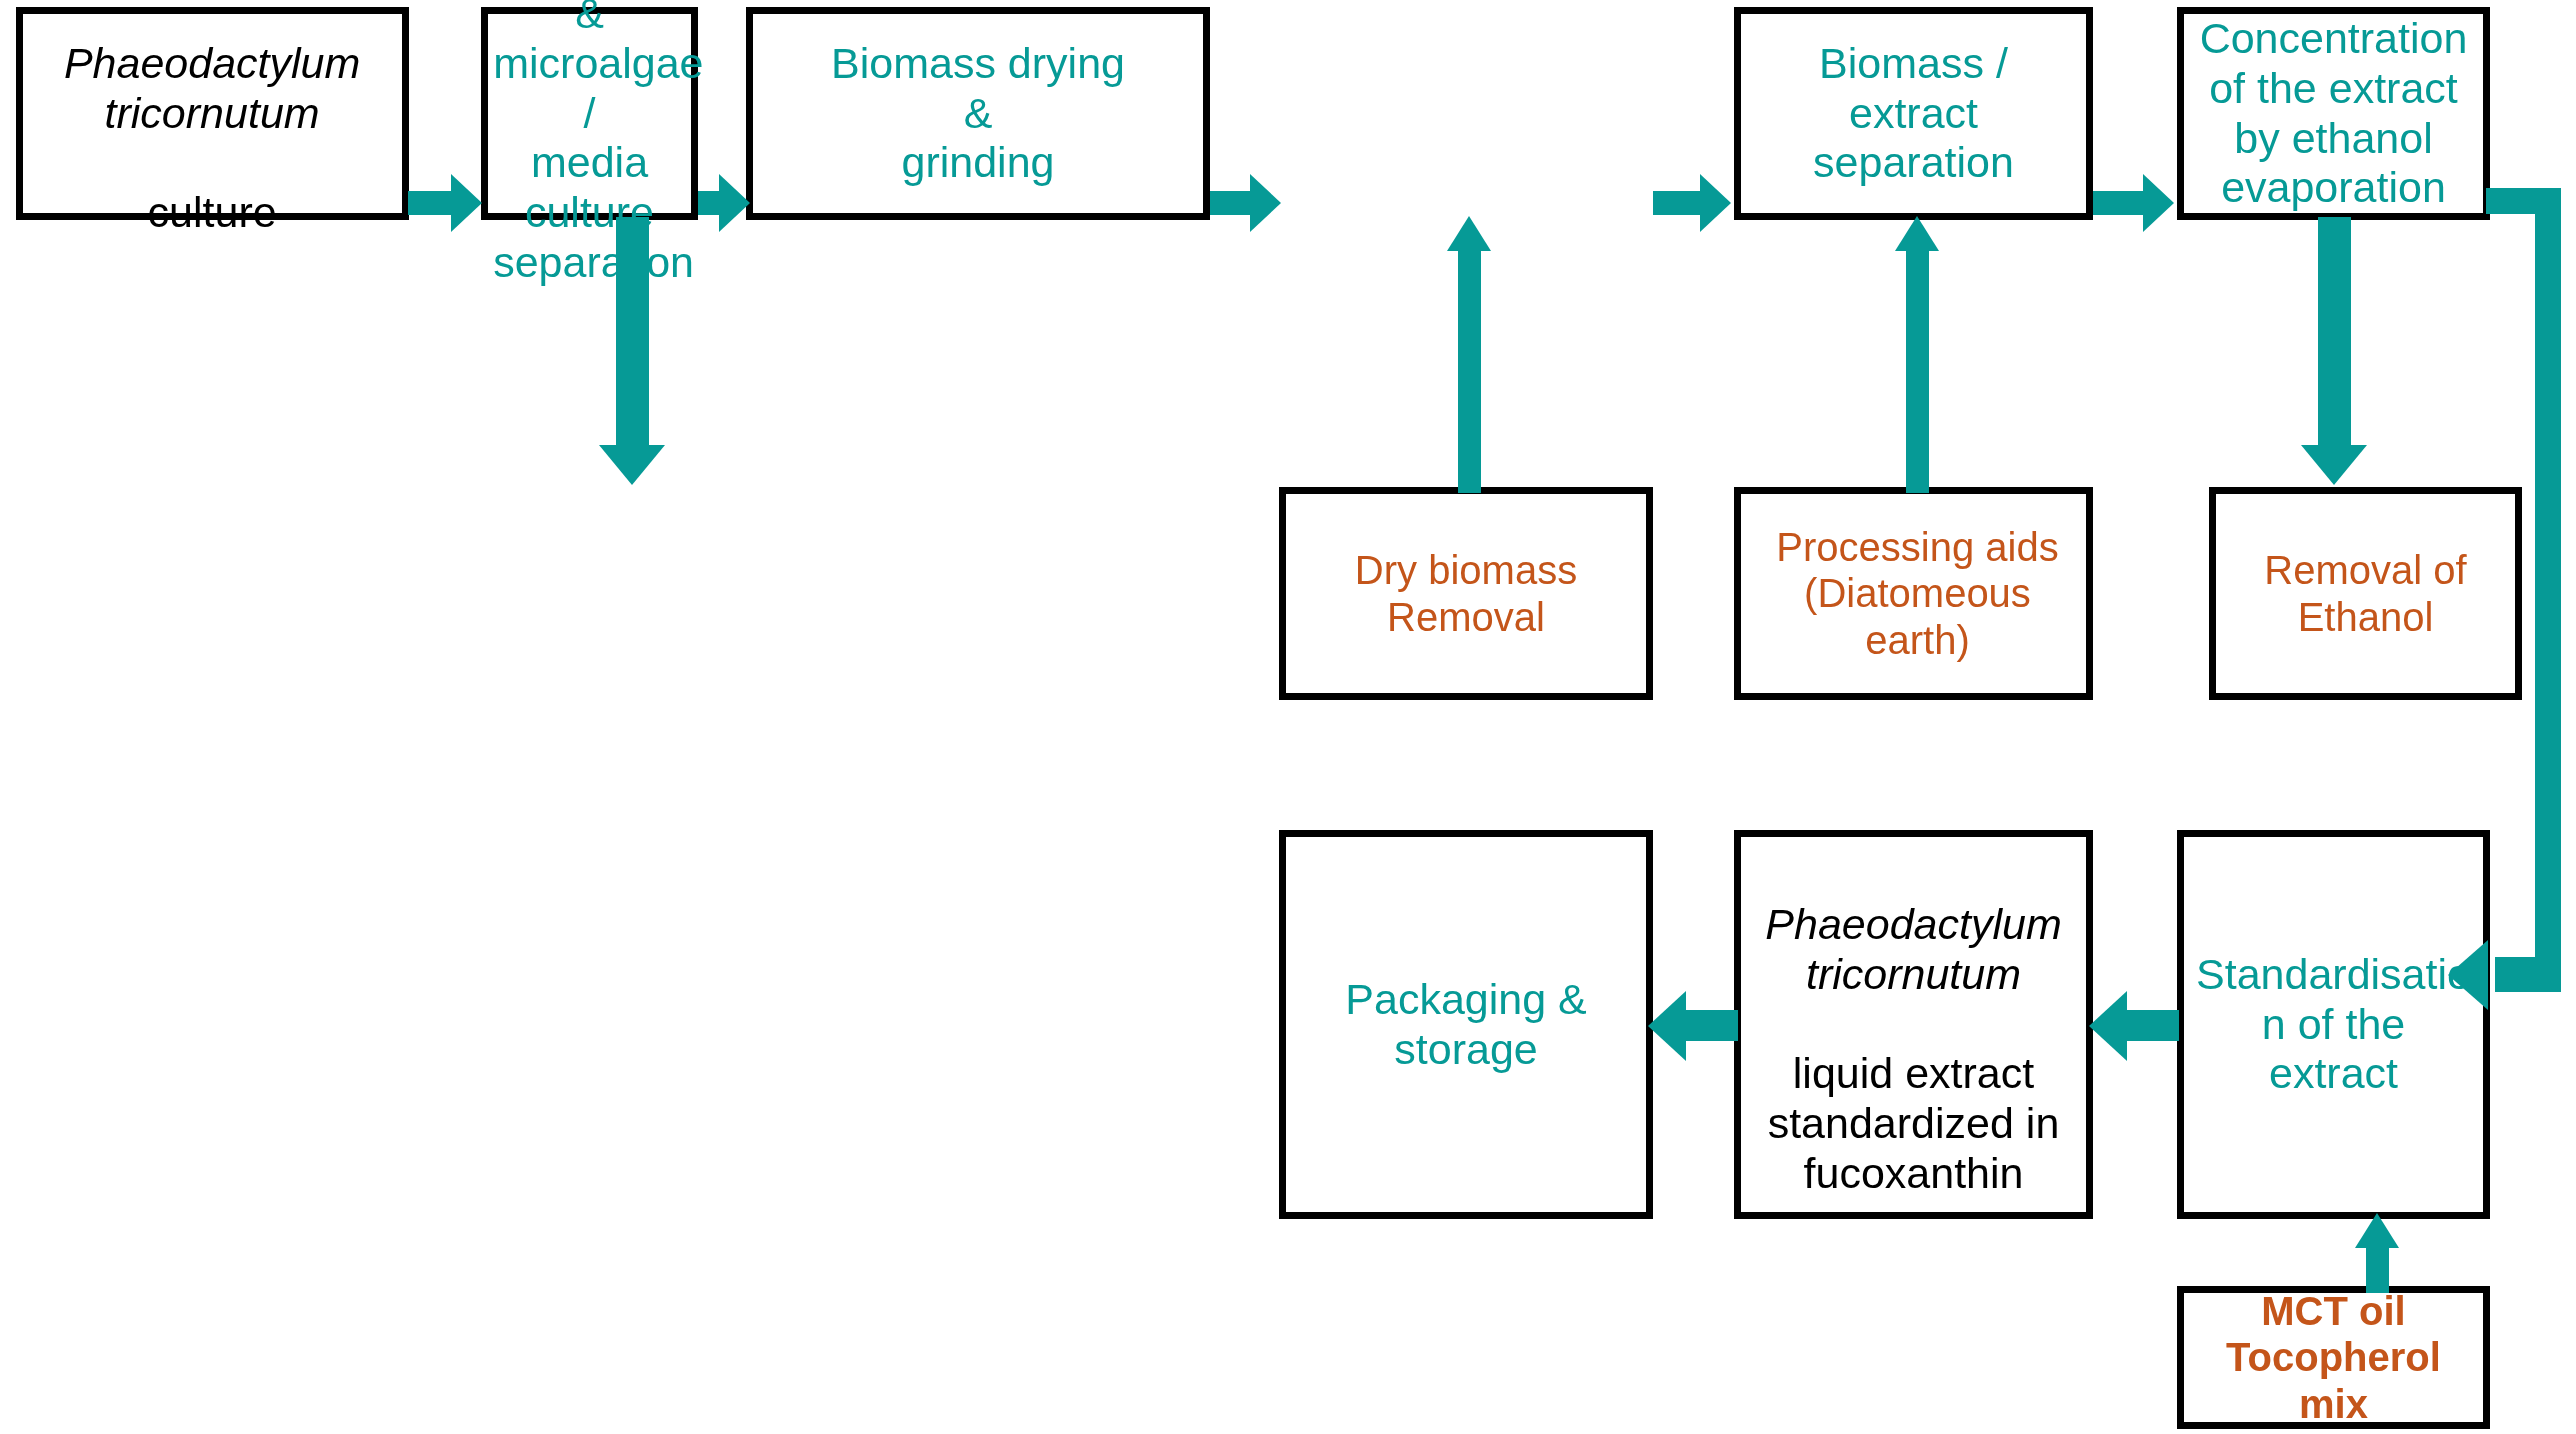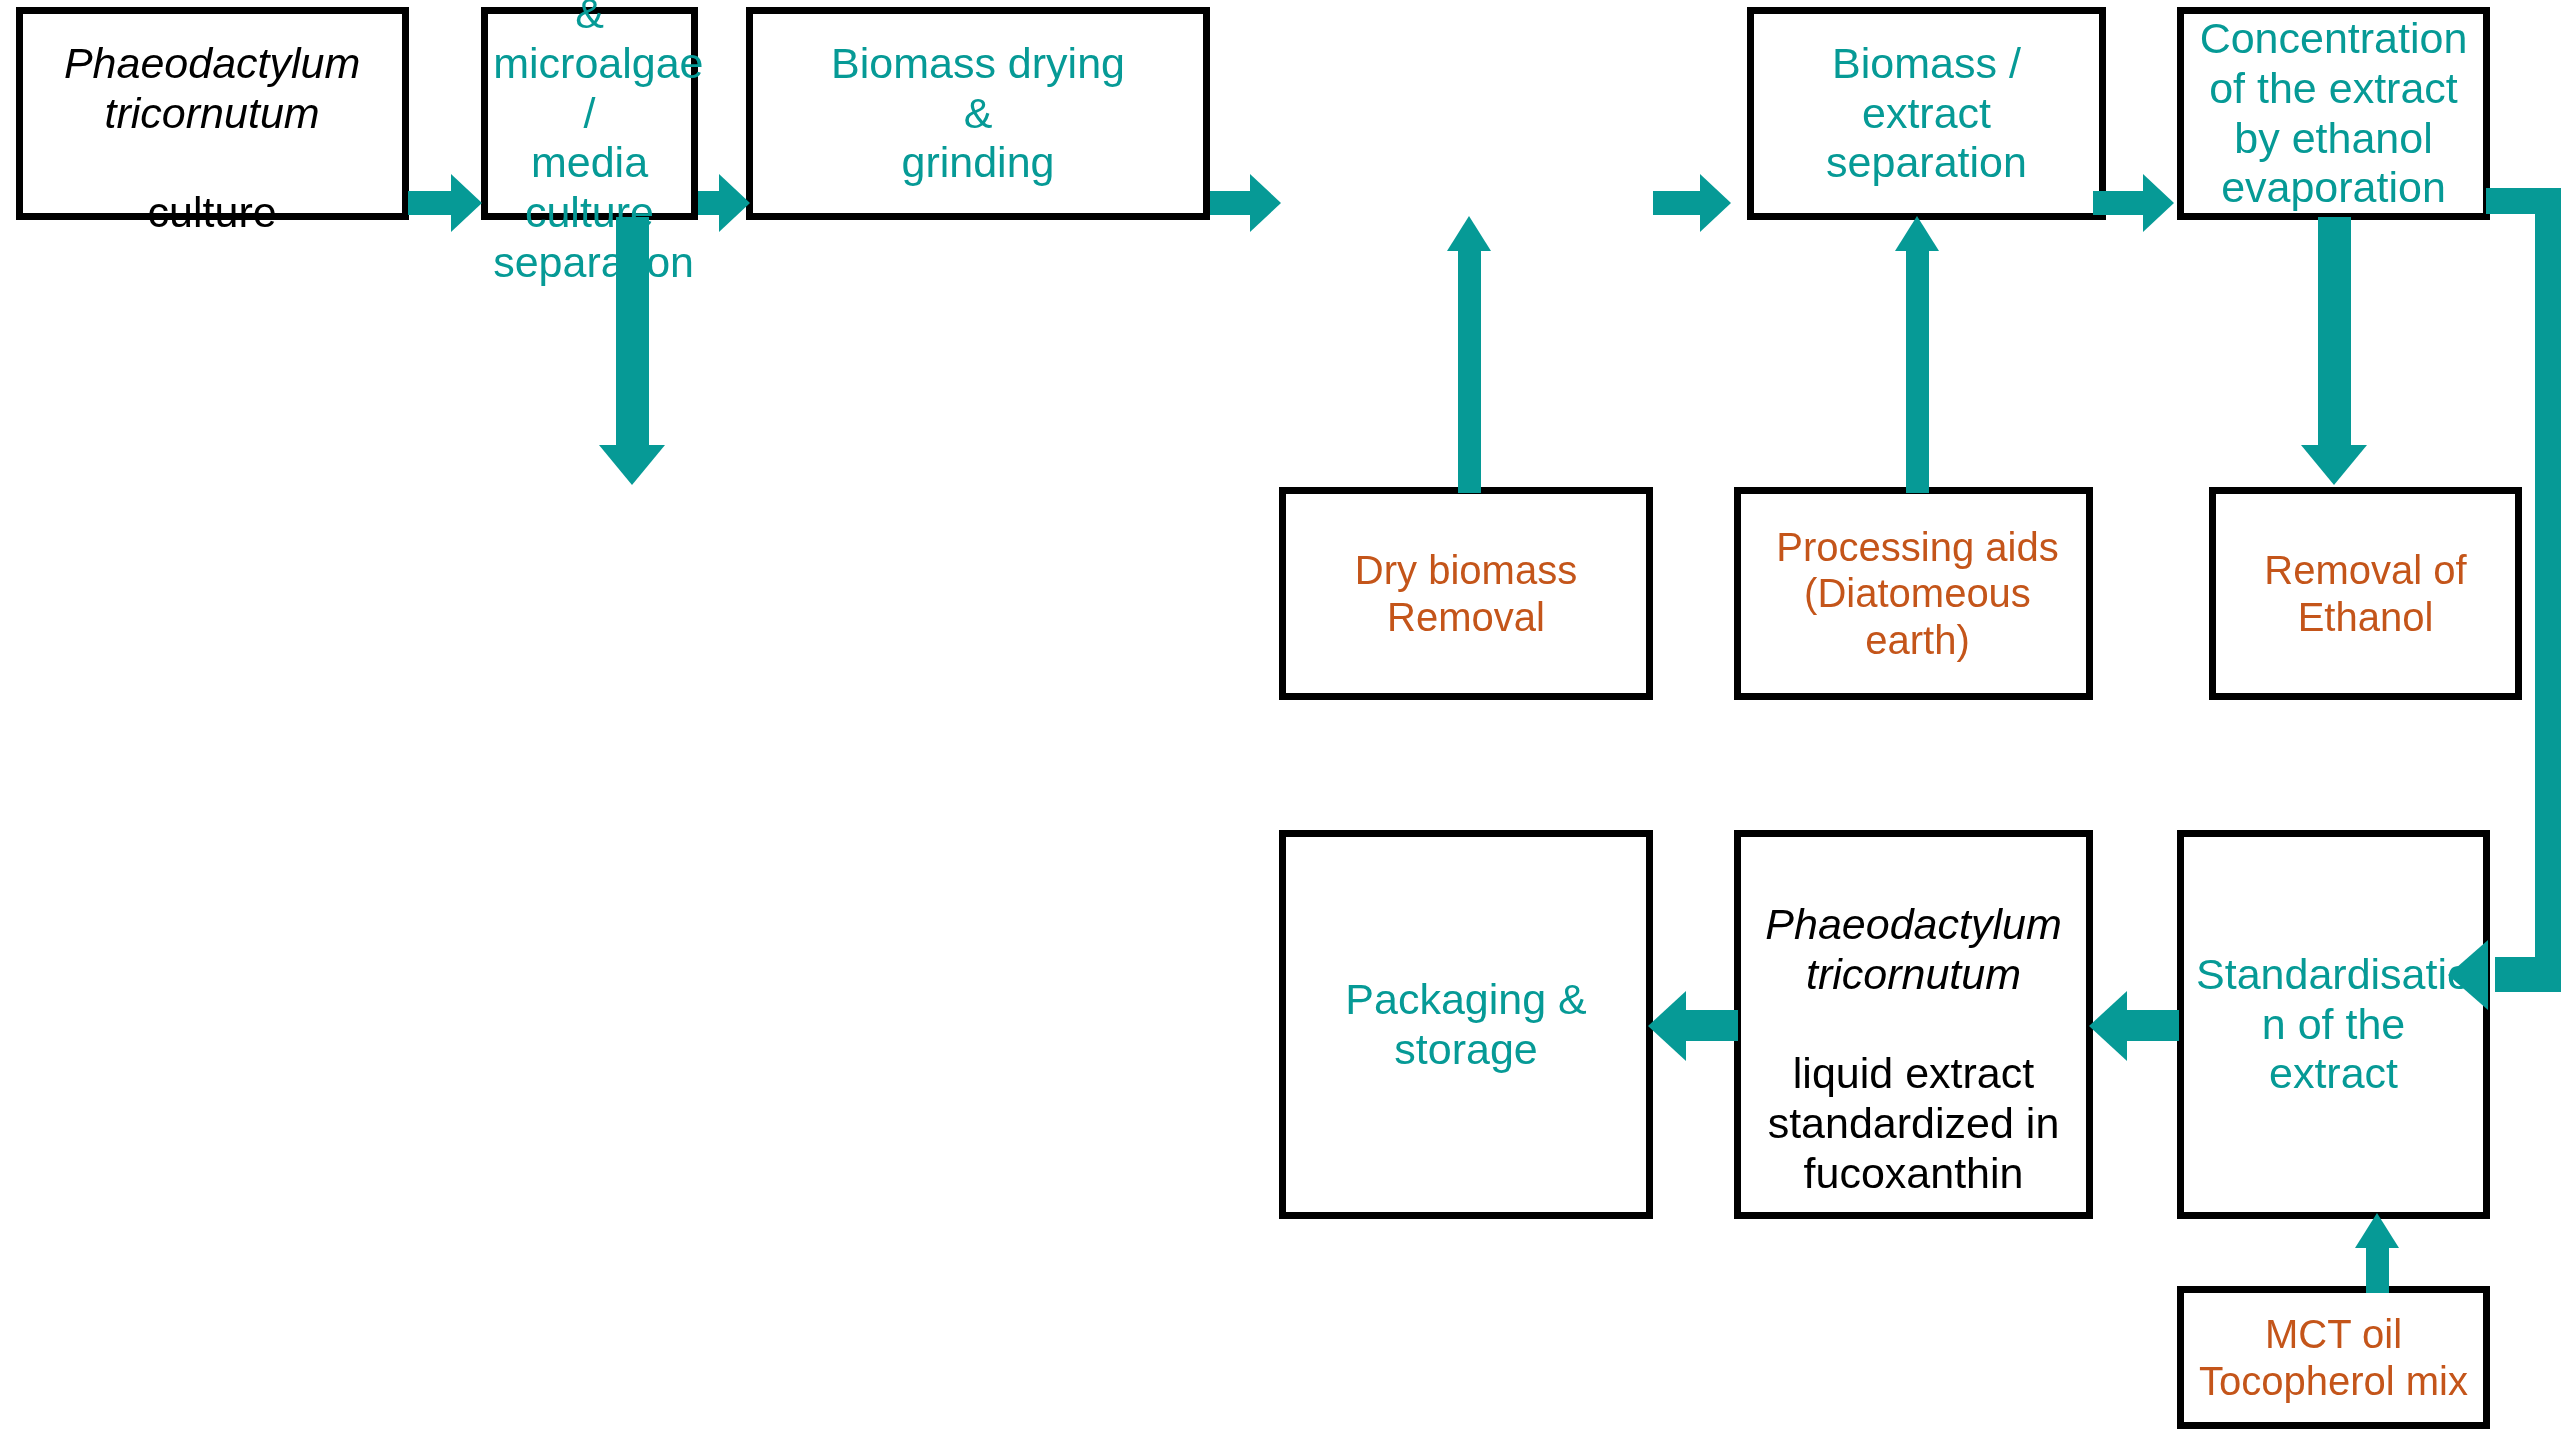--- a/index.html
+++ b/index.html
@@ -113,21 +113,21 @@
 separation</span>
   </div>
 
   <div class="node teal-node f-md" style="left:746px;top:7px;width:464px;height:213px;">
     <span class="txt">Biomass drying
 &amp;
 grinding</span>
   </div>
 
 
-  <div class="node teal-node f-md" style="left:1734px;top:7px;width:359px;height:213px;margin-left:13px;">
+  <div class="node teal-node f-md" style="left:1734px;top:7px;width:359px;height:213px;">
     <span class="txt">Biomass /
 extract
 separation</span>
   </div>
 
   <div class="node teal-node f-md" style="left:2177px;top:7px;width:313px;height:213px;">
     <span class="txt">Concentration
 of the extract
 by ethanol
 evaporation</span>
@@ -164,21 +164,21 @@
 fucoxanthin</span>
     </span>
   </div>
 
   <div class="node teal-node f-md" style="left:2177px;top:830px;width:313px;height:389px;">
     <span class="txt">Standardisatio
 n of the
 extract</span>
   </div>
 
-  <div class="node orange-node f-sm" style="left:2177px;top:1286px;width:313px;height:143px;">
+  <div class="node orange-node f-sm" style="left:2177px;top:1286px;width:313px;height:143px;font-weight:bold;">
     <span class="txt">MCT oil
 Tocopherol mix</span>
   </div>
 
   <div class="arrow arr-r" style="left:408px;top:174px;width:74px;height:59px;">
     <div class="shaft" style="left:0;top:17.4px;width:45px;height:24px;"></div>
     <div class="head" style="left:43px;top:0;"></div>
   </div>
 
   <div class="arrow arr-r" style="left:698px;top:174px;width:52px;height:59px;">

